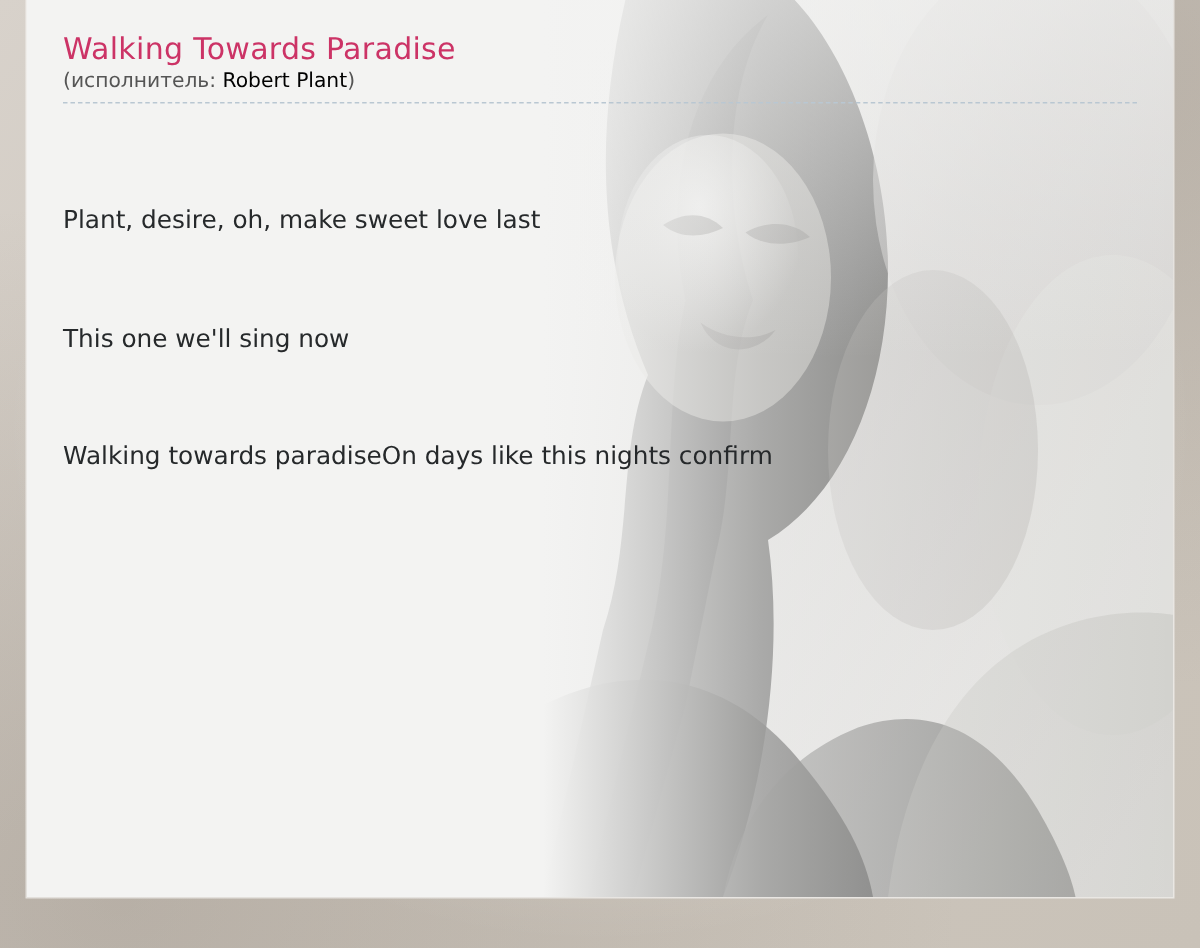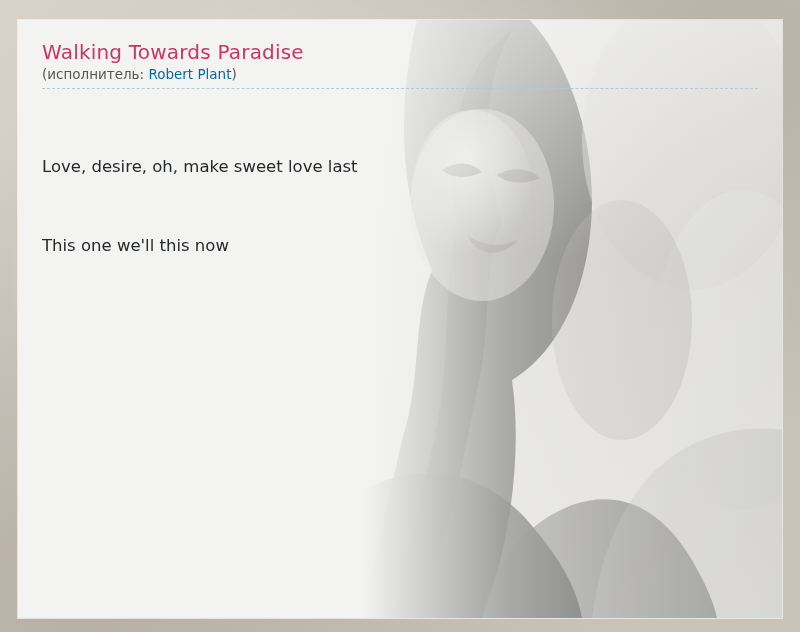--- a/index.html
+++ b/index.html
@@ -27,21 +27,21 @@
     inset: 0;
     background:
       radial-gradient(ellipse at 50% 45%, rgba(255,255,255,0.55) 0%, rgba(255,255,255,0.0) 70%),
       radial-gradient(ellipse at 10% 95%, rgba(120,110,100,0.25) 0%, rgba(0,0,0,0) 55%),
       radial-gradient(ellipse at 92% 8%, rgba(120,110,100,0.22) 0%, rgba(0,0,0,0) 50%);
     pointer-events: none;
   }
   .card {
     position: absolute;
     left: 18px;
-    top: 20px;
+    top: 0;
     width: 764px;
     height: 598px;
     background: #f3f3f2;
     box-shadow: 0 0 0 1px rgba(255,255,255,0.6);
     overflow: hidden;
   }
   
   .photo {
     position: absolute;
     right: 0;
@@ -68,21 +68,21 @@
     font-weight: normal;
   }
   .subline {
     font-size: 13.5px;
     color: #555555;
     padding-bottom: 6px;
     border-bottom: 1px dashed #b9c7d2;
     margin-bottom: 13px;
   }
   .subline a {
-    color: #0369a1;
+    color: #000000;
     text-decoration: none;
   }
   .lyrics {
     font-size: 16.5px;
     color: #26292b;
     line-height: 1.585;
     white-space: pre-wrap;
   }
   .lyrics div { white-space: pre; }
 </style>
@@ -137,22 +137,23 @@
         <rect x="0" y="0" width="420" height="598" fill="url(#fadeLeft)"></rect>
         <rect x="0" y="0" width="420" height="598" fill="url(#fadeTop)"></rect>
       </svg>
     </div>
 
     <div class="content">
       <h1 class="title">Walking Towards Paradise</h1>
       <div class="subline"><span>(исполнитель: </span><a href="#">Robert Plant</a><span>)</span></div>
 
       <div class="lyrics">
-        <div>Love, desire, oh, make sweet love last</div>
-        <div>This one we'll this now</div>
+        <div>Plant, desire, oh, make sweet love last</div>
+        <div>This one we'll sing now</div>
+        <div>Walking towards paradiseOn days like this nights confirm</div>
         
         
         
         
         
         
         
         
         
         

